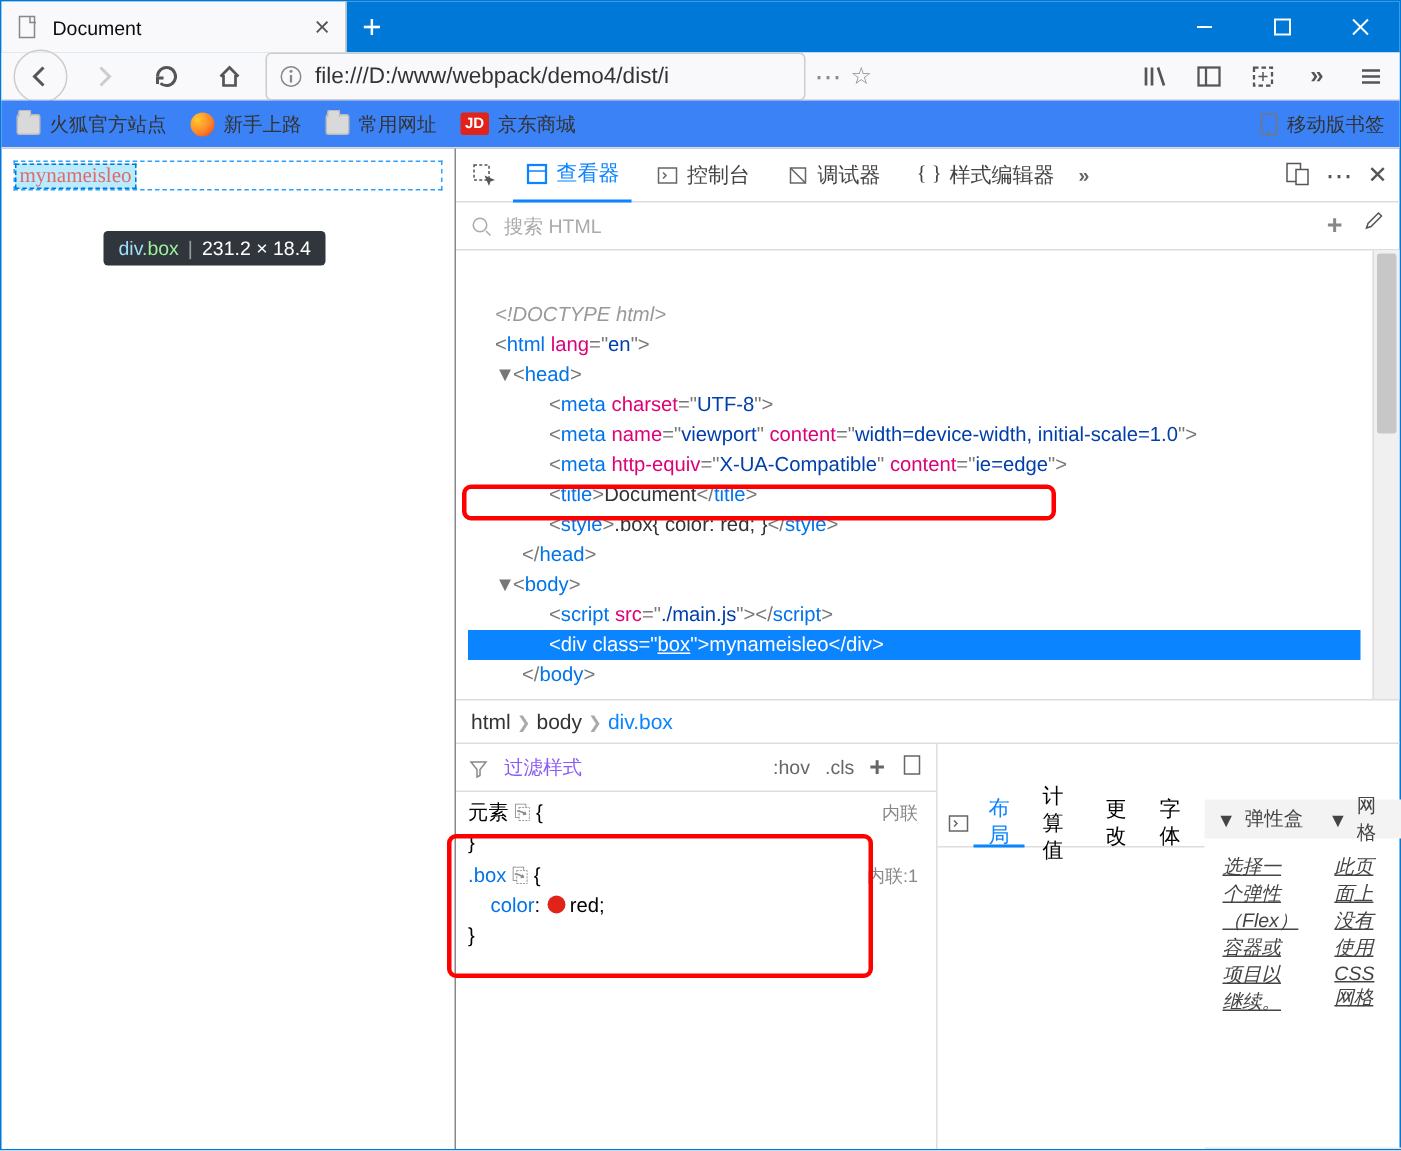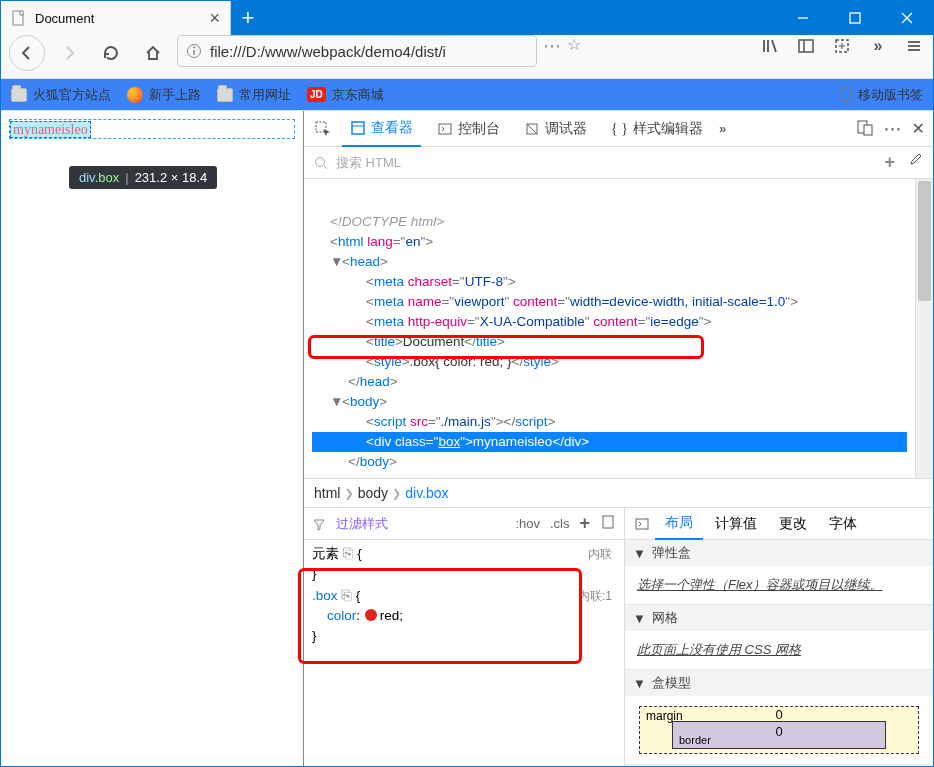--- a/index.html
+++ b/index.html
@@ -6,21 +6,21 @@
 html,body{width:934px;height:767px;overflow:hidden;background:#fff;}
 .root{display:flex;flex-direction:column;width:934px;height:767px;border:1px solid #0078d7;}
 .titlebar{height:34px;background:#0078d7;display:flex;align-items:flex-start;}
 .tab{background:#f9f9fb;height:34px;min-width:230px;display:flex;align-items:center;padding:0 10px;gap:8px;font-size:13px;color:#0c0c0d;border-right:1px solid #ccc;}
 .tab .spacer{flex:1;}
 .tab-close{font-size:18px;color:#555;}
 .newtab{width:34px;height:34px;display:flex;align-items:center;justify-content:center;color:#fff;font-size:22px;}
 .winbtns{margin-left:auto;display:flex;}
 .winbtn{width:52px;height:34px;display:flex;align-items:center;justify-content:center;color:#fff;}
 .winbtn svg{width:14px;height:14px;}
-.navbar{height:44px;background:#f9f9fb;border-bottom:1px solid #ddd;display:flex;align-items:flex-start;padding:0 8px;gap:6px;}
+.navbar{height:32px;background:#f9f9fb;border-bottom:1px solid #ddd;display:flex;align-items:center;padding:0 8px;gap:6px;}
 .circbtn{width:36px;height:36px;border:1px solid #ccc;border-radius:4px;display:flex;align-items:center;justify-content:center;color:#555;}
 .circbtn.bordered{border-radius:18px;}
 .circbtn.disabled{color:#bbb;border-color:#eee;}
 .urlbar{flex:0 0 360px;height:32px;border:1px solid #ccc;border-radius:4px;display:flex;align-items:center;padding:0 8px;gap:8px;font-size:15px;color:#333;overflow:hidden;white-space:nowrap;}
 .navicons{margin-left:auto;display:flex;gap:14px;align-items:center;color:#555;}
 .navicons span{width:22px;height:22px;display:flex;align-items:center;justify-content:center;}
 .bookbar{height:32px;background:#3b82f6;border-bottom:1px solid #ddd;display:flex;align-items:center;padding:0 10px;gap:16px;font-size:13px;color:#333;}
 .bmk{display:flex;align-items:center;gap:6px;}
 .jd{background:#e2231a;color:#fff;font-size:10px;font-weight:bold;padding:2px 3px;border-radius:2px;}
 .folder{width:16px;height:14px;background:#d9d9d9;border:1px solid #bbb;border-radius:2px;position:relative;}
@@ -63,21 +63,21 @@
 .breadcrumbs .chev{color:#aaa;font-size:11px;}
 .rules-panel{flex:1;display:flex;min-height:0;}
 .rules-left{flex:1;display:flex;flex-direction:column;border-right:1px solid #ddd;position:relative;}
 .rules-header{height:32px;border-bottom:1px solid #ddd;display:flex;align-items:center;padding:0 8px;gap:10px;color:#666;font-size:13px;}
 .rules-header .grow{flex:1;}
 .rules-body{flex:1;font-family:Consolas,monospace;font-size:13.5px;padding:4px 8px;line-height:20px;position:relative;}
 .rule{margin-bottom:2px;position:relative;}
 .rule-loc{position:absolute;right:4px;top:0;color:#888;font-size:12px;}
 .swatch{display:inline-block;width:12px;height:12px;border-radius:6px;background:#e2231a;vertical-align:-1px;margin:0 3px 0 1px;}
 .red-box2{position:absolute;border:3px solid #f00;border-radius:6px;top:28px;left:-6px;width:284px;height:96px;pointer-events:none;}
-.rules-right{width:308px;display:flex;flex-direction:column;}
+.rules-right{width:308px;display:flex;flex-direction:row;margin-top:37px;}
 .rr-tabs{height:32px;border-bottom:1px solid #ddd;display:flex;align-items:center;gap:2px;padding:0 6px;}
 .rr-tabs .ico{width:22px;color:#555;display:flex;justify-content:center;}
 .rr-tab{padding:0 10px;height:32px;display:flex;align-items:center;font-size:14px;}
 .rr-tab.active{color:#0a84ff;border-bottom:2px solid #0a84ff;}
 .section{border-bottom:1px solid #e6e6e6;}
 .sec-header{background:#f3f3f3;height:26px;display:flex;align-items:center;padding:0 8px;gap:6px;color:#444;font-size:13px;}
 .sec-body{padding:10px 12px;font-size:13px;color:#444;text-decoration:underline;}
 .boxmodel{padding:10px 14px;}
 .bm-margin{border:1px dashed #333;background:#fff9d6;padding:14px 32px 4px 32px;position:relative;font-family:Consolas,monospace;font-size:13px;}
 .bm-label{position:absolute;top:2px;left:6px;font-size:12px;}

